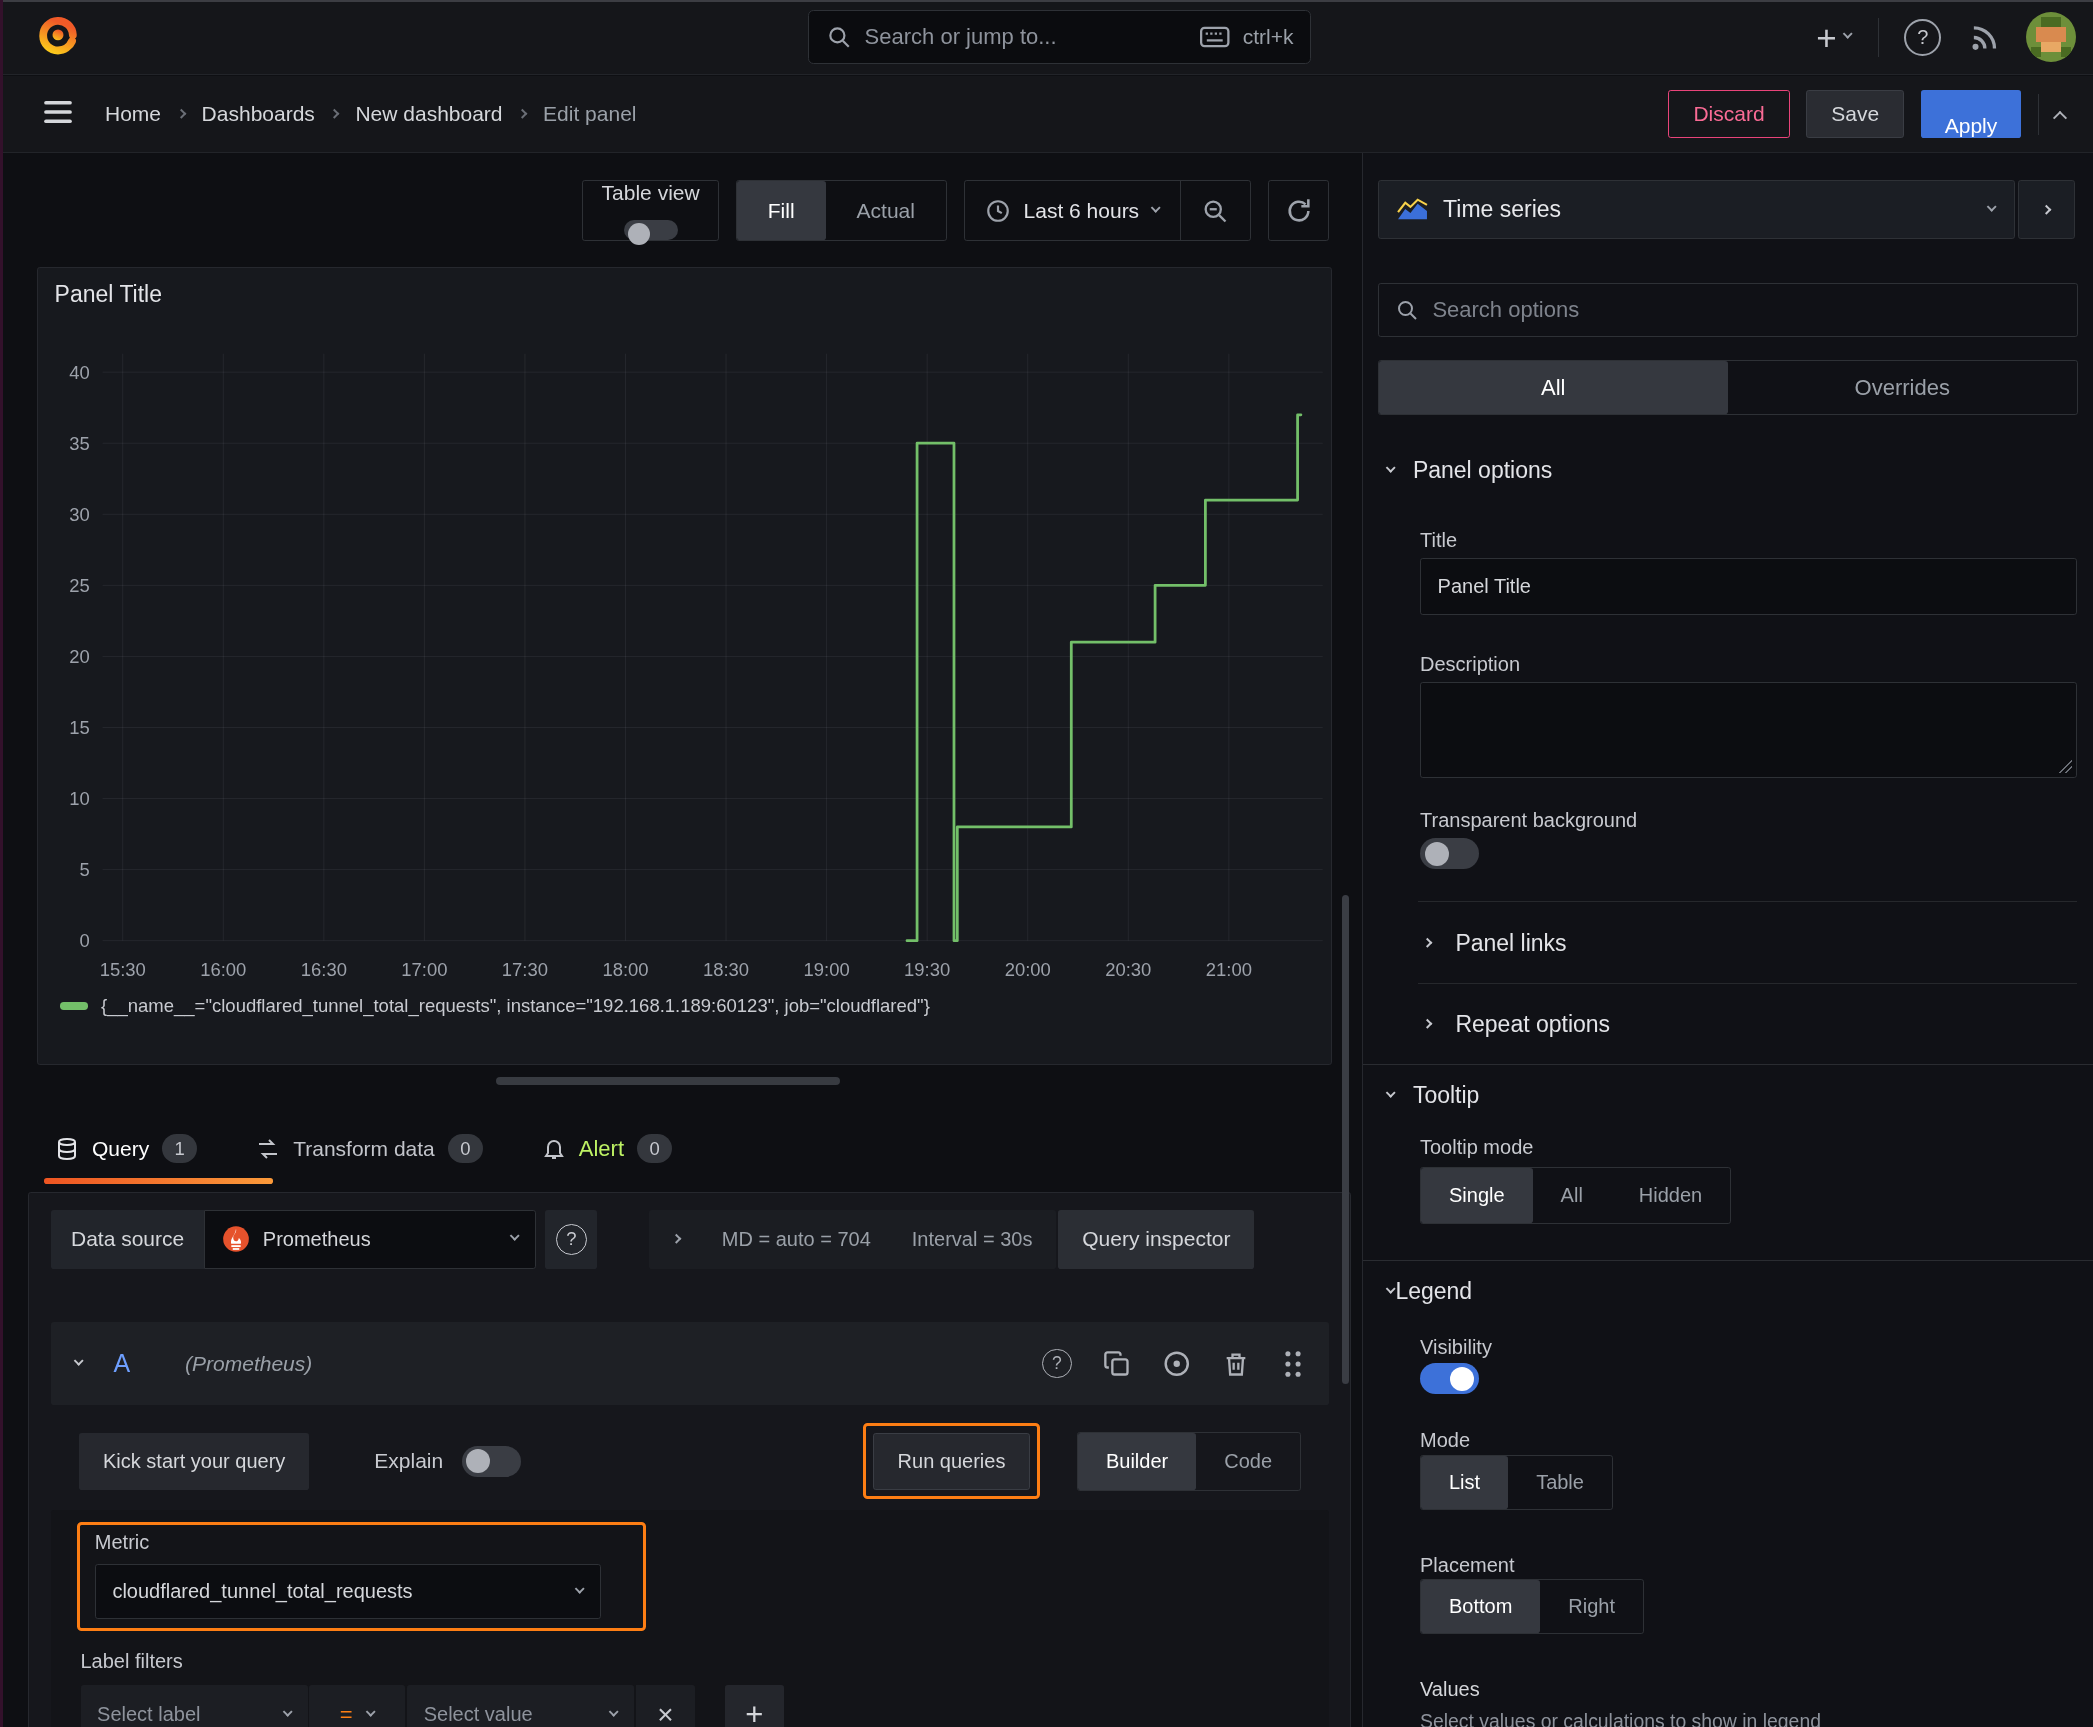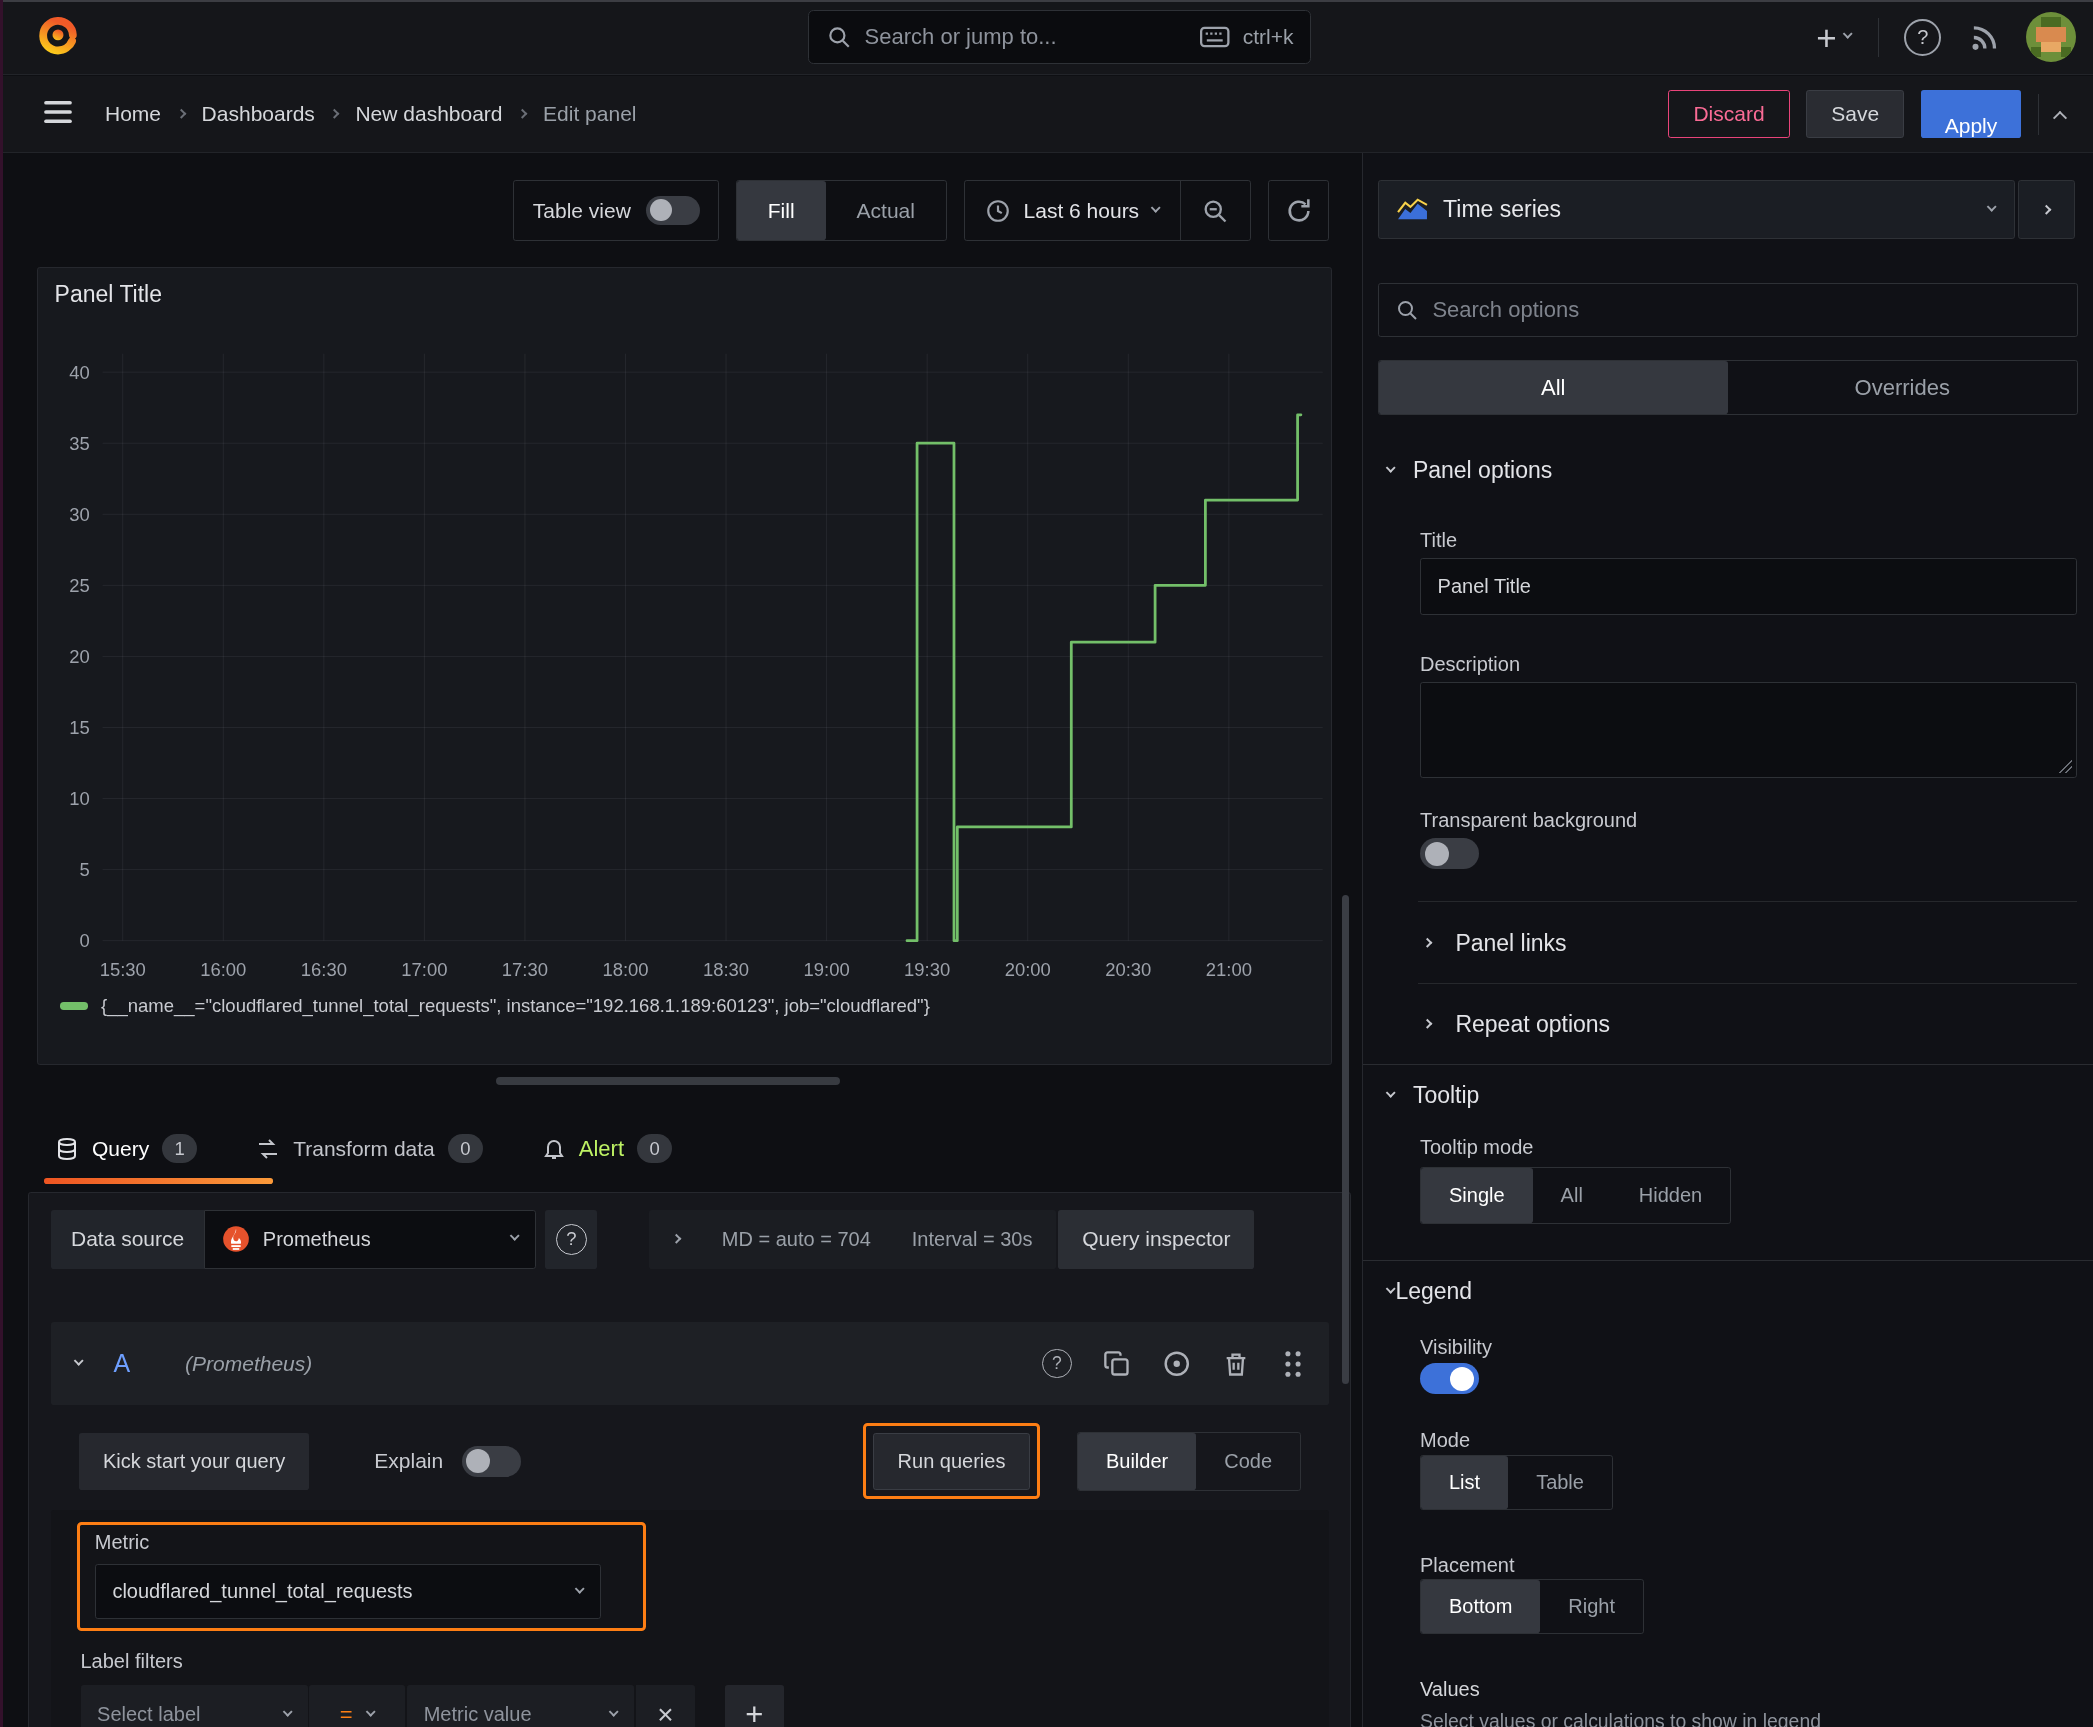--- a/index.html
+++ b/index.html
@@ -133,21 +133,21 @@
         <span>Apply</span>
       </div>
       <div style="width:0.9px;height:41px;background:#2e3136;"></div>
       <span class="ch up" style="color:#aeb1b8;margin-right:9.2px;"></span>
     </div>
   </div>
 
   <div id="main" style="position:absolute;left:0;top:152px;width:1362px;height:1575px;">
 
     <div class="row" style="position:absolute;top:28px;right:33px;gap:16.6px;height:61px;">
-      <div class="row" style="border:0.9px solid #2e3136;border-radius:2.8px;height:61px;padding:0 18.5px;gap:14.8px;">
+      <div class="row" style="border:0.9px solid #2e3136;border-radius:2.8px;height:61px;padding:0 18.5px;gap:14.8px;flex-direction:column;">
         <span style="font-size:21px;">Table view</span>
         <div class="toggle" style="width:54px;height:29.5px;">
             <div class="knob" style="width:22px;height:22px;"></div>
           </div>
       </div>
       <div class="seg" style="height:61px;background:#0e0f13;">
         <div class="opt sel" style="padding:0 31px;font-size:21px;">
             <span>Fill</span>
           </div>
         <div class="opt" style="padding:0 31px;font-size:21px;">
@@ -358,21 +358,21 @@
         <div class="row" style="position:absolute;left:29.5px;top:175px;gap:1.8px;">
           <div class="input" style="width:227px;height:59px;background:#1c1e23;border:none;color:#8e939c;gap:14.8px;">
             <span style="flex:1;">Select label</span>
             <span class="ch down sm" style="color:#9da2ab;"></span>
           </div>
           <div class="input" style="width:96px;height:59px;background:#1c1e23;border:none;gap:14.8px;justify-content:center;">
             <span style="color:#fd7e14;font-size:22px;">=</span>
             <span class="ch down sm" style="color:#9da2ab;"></span>
           </div>
           <div class="input" style="width:227px;height:59px;background:#1c1e23;border:none;color:#8e939c;gap:14.8px;">
-            <span style="flex:1;">Metric value</span>
+            <span style="flex:1;">Select value</span>
             <span class="ch down sm" style="color:#9da2ab;"></span>
           </div>
           <div style="width:59px;height:59px;background:#1c1e23;border-radius:0 2.8px 2.8px 0;display:flex;align-items:center;justify-content:center;font-size:28px;color:#c8cad0;">
             <span>×</span>
           </div>
           <div style="width:59px;height:59px;background:#24262c;border-radius:2.8px;margin-left:28px;display:flex;align-items:center;justify-content:center;font-size:31px;color:#d5d7db;">
             <span>+</span>
           </div>
         </div>
       </div>

